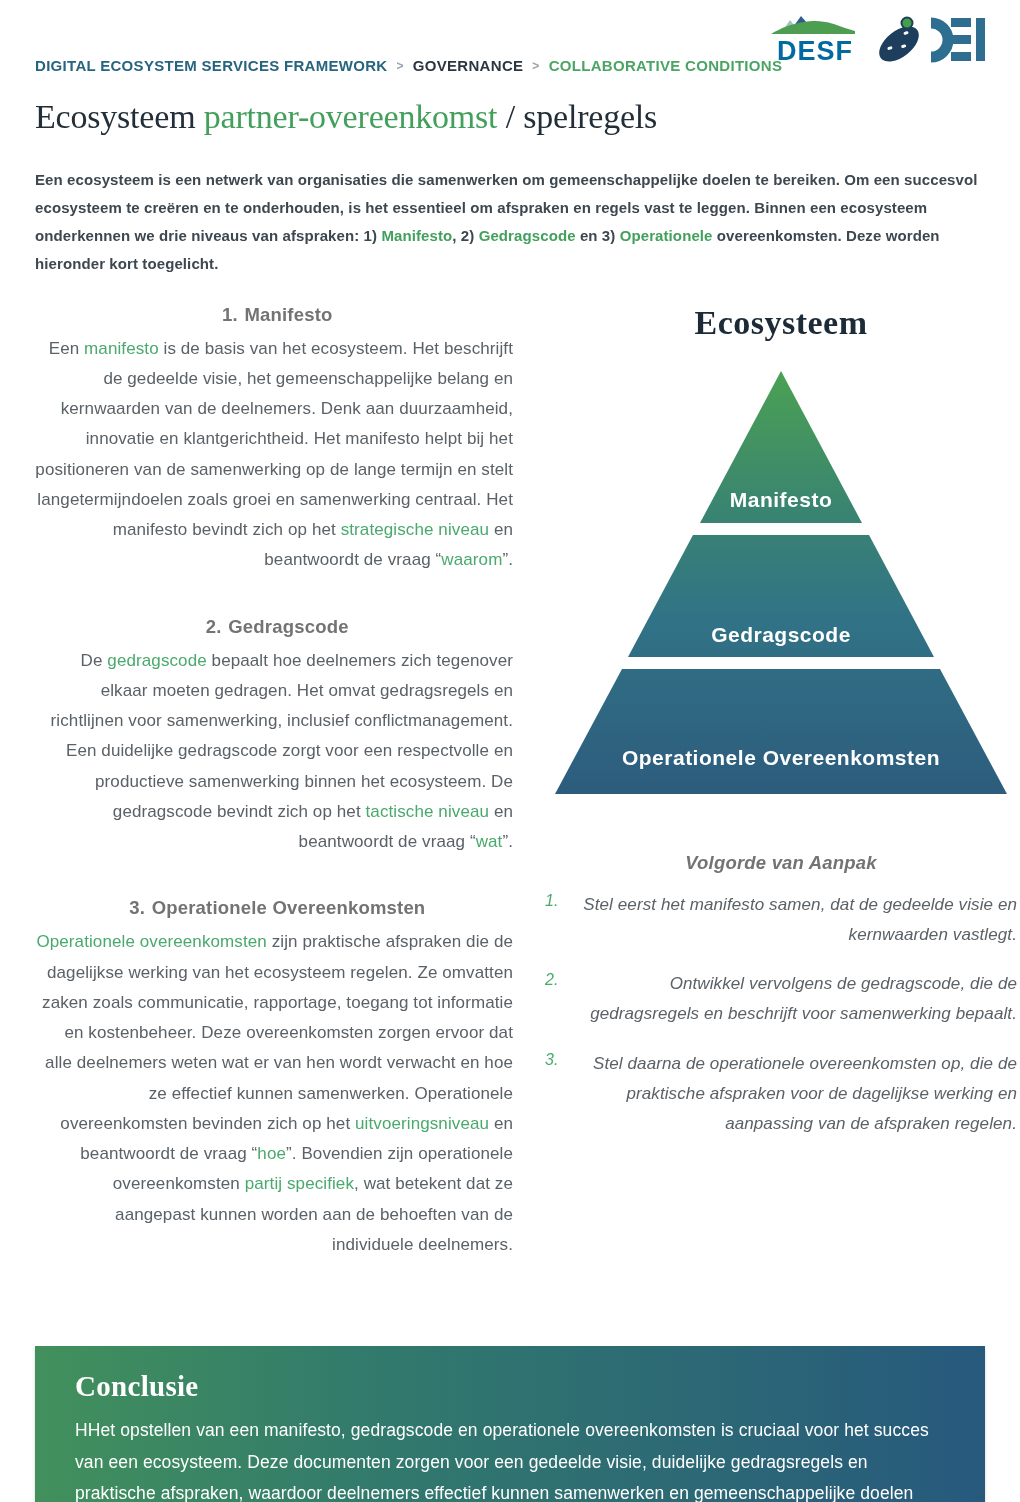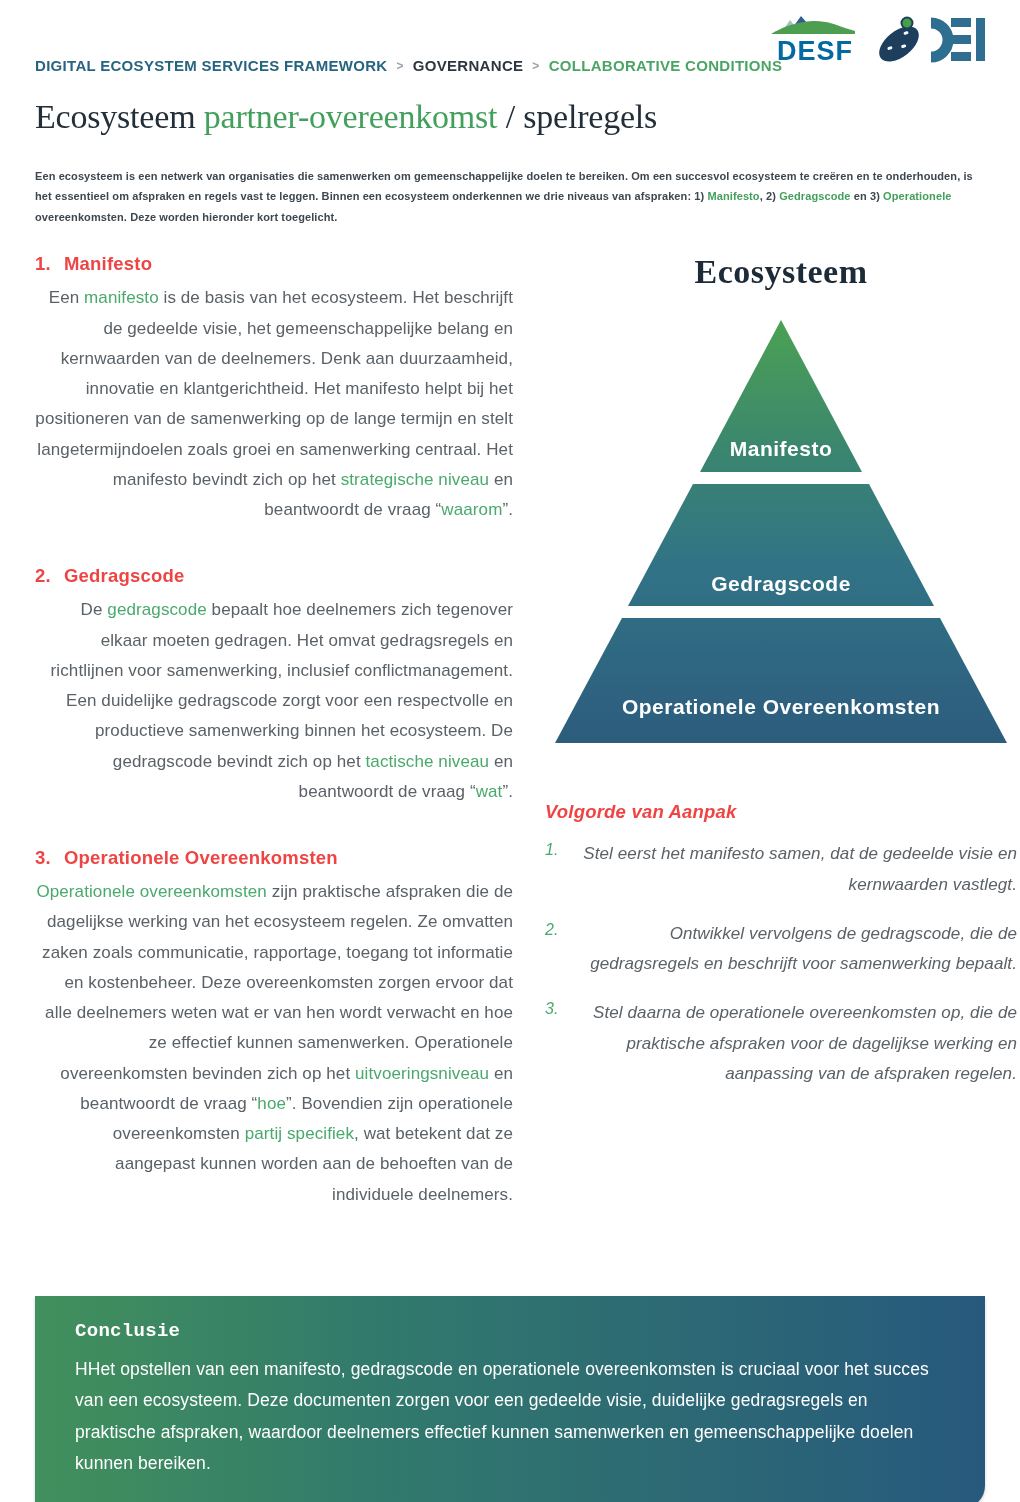--- a/index.html
+++ b/index.html
@@ -19,50 +19,50 @@
   .logos { position:absolute; right:0; top:-2px; display:flex; align-items:flex-start; gap:14px; }
   .logo-desf { display:flex; flex-direction:column; align-items:center; line-height:1; cursor:pointer; }
   .desf-text { font-size:27px; font-weight:bold; color:#0369a1; letter-spacing:1px; margin-top:-2px;text-align:center; }
   .logo-dei { cursor:pointer; }
 
   
   .page-title { margin-top:20px; font-family:"Liberation Serif", serif; font-size:34px; font-weight:normal; color:#232f38; letter-spacing:-.2px; }
   .page-title .green, .intro .green { color:#43a05c; }
 
   
-  .intro { margin-top:30px; font-size:11px; font-weight:bold; color:#3d4750; line-height:1.86; letter-spacing:.1px; }
+  .intro { margin-top:30px; font-size:15px; font-weight:bold; color:#3d4750; line-height:1.86; letter-spacing:.1px; }
 
   
   .columns { display:flex; gap:32px; margin-top:26px; }
   .col-left { flex:0 0 478px; }
   .col-right { flex:1; }
 
   .section { margin-bottom:40px; }
-  .section h2, .approach h2 { font-size:18.5px; font-weight:bold; color:#ef4444; letter-spacing:.2px; margin-bottom:8px; }
+  .section h2, .approach h2 { font-size:18.5px; font-weight:bold; color:#737373; letter-spacing:.2px; margin-bottom:8px;text-align:center; }
   .section h2 .num { display:inline-block; min-width:29px; }
   .section p, .approach-intro, .approach-item-text { font-size:17px; color:#5a6167; line-height:1.78; letter-spacing:.1px;text-align:right; }
   .section p .green, .approach .green { color:#4aa96c; }
 
   
   .diagram-title { font-family:"Liberation Serif", serif; font-size:34px; font-weight:bold; color:#1d2b38; text-align:center; letter-spacing:.5px; }
   .pyramid-svg { display:block; margin:24px auto 0; }
   .pyramid-label { font-family:"Liberation Sans", sans-serif; font-size:21px; font-weight:bold; fill:#ffffff; letter-spacing:.5px; }
 
   
   .approach { margin-top:50px;font-style:italic; }
   .approach h2 { margin-bottom:6px; }
   .approach-list { margin-top:16px; list-style:none; }
   .approach-item { display:flex; margin-bottom:19px; }
   .approach-item .num { color:#4aa96c; font-size:16px; min-width:27px; padding-top:2px; }
   .approach-item-text { flex:1; }
 
   
   .conclusion { margin-top:46px; width:100%; background:linear-gradient(90deg,#42905c 0%,#327a6c 35%,#27597d 100%);
     border-radius:0 0 22px 0; padding:24px 38px 28px 40px; color:#fff; box-shadow:0 2px 3px rgba(40,60,70,.25); }
-  .conclusion h2 { font-family:Liberation Mono, monospace; font-size:19px; font-weight:bold; letter-spacing:.3px; margin-bottom:12px; }
+  .conclusion h2 { font-family:Liberation Serif, serif; font-size:29px; font-weight:bold; letter-spacing:.3px; margin-bottom:12px; }
   .conclusion p { font-size:17.5px; line-height:1.8; letter-spacing:.1px; }
 </style>
 </head>
 <body>
 
 <div class="page">
 
   <div class="header">
     <nav class="breadcrumb">
       <a href="#" class="crumb crumb-0">DIGITAL ECOSYSTEM SERVICES FRAMEWORK</a><span class="sep">&gt;</span><a href="#" class="crumb crumb-1">GOVERNANCE</a><span class="sep">&gt;</span><a href="#" class="crumb crumb-2">COLLABORATIVE CONDITIONS</a>

